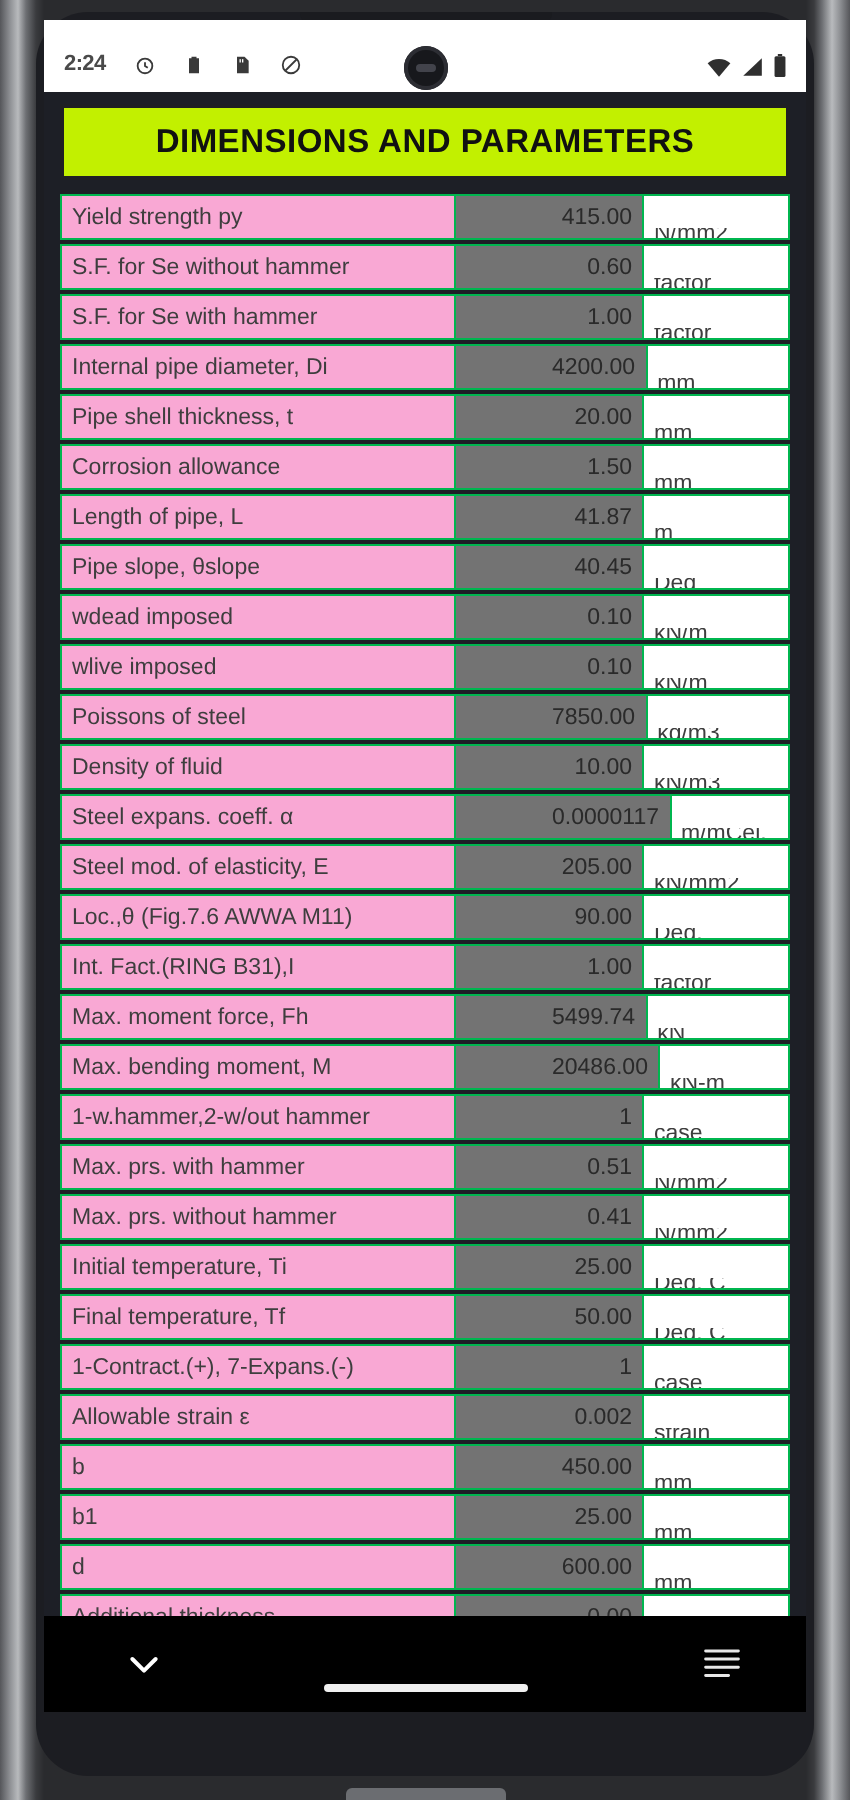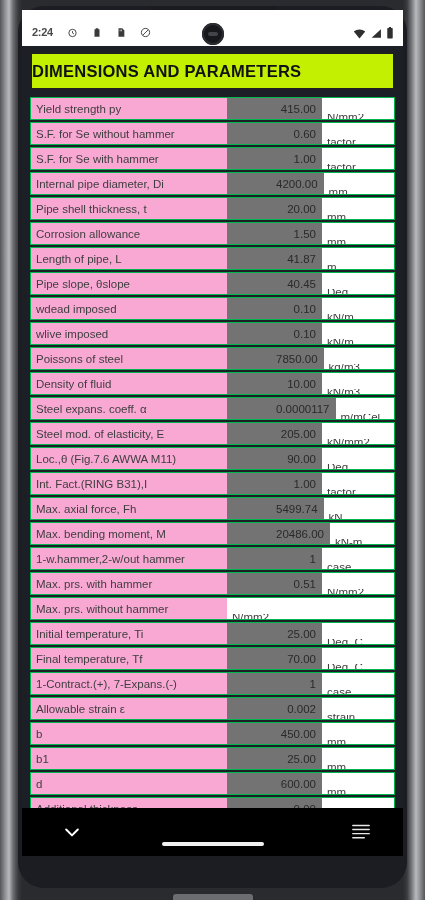--- a/index.html
+++ b/index.html
@@ -59,21 +59,21 @@
 
   
   .content{
     position:absolute;left:0;top:36px;width:381px;height:810px;
     background:#1d1f26;padding:0;
   }
 
   .header-banner{
     margin:6px 8px 7px 8px;height:34px;
     background:#c2f000;border:2px solid #1f1f23;
-    display:flex;align-items:center;justify-content:flex-start;
+    display:flex;align-items:center;justify-content:center;
   }
   .header-banner .ht{
     font-size:16.5px;font-weight:bold;color:#111;letter-spacing:.25px;
   }
 
   .table-wrap{margin:0 8px;}
   .row{
     display:flex;height:23px;margin-bottom:2px;
     border:1.5px solid #00b64f;background:#ffffff;box-sizing:border-box;
   }
@@ -264,51 +264,52 @@
             <div class="c-label">Loc.,θ (Fig.7.6 AWWA M11)</div>
             <div class="c-value">90.00</div>
             <div class="c-unit">Deg.</div>
           </div>
           <div class="row">
             <div class="c-label">Int. Fact.(RING B31),I</div>
             <div class="c-value">1.00</div>
             <div class="c-unit">factor</div>
           </div>
           <div class="row">
-            <div class="c-label">Max. axial force, Fh</div>
+            <div class="c-label">Max. moment force, Fh</div>
             <div class="c-value">5499.74</div>
             <div class="c-unit">kN</div>
           </div>
           <div class="row">
             <div class="c-label">Max. bending moment, M</div>
             <div class="c-value">20486.00</div>
             <div class="c-unit">kN-m</div>
           </div>
           <div class="row">
             <div class="c-label">1-w.hammer,2-w/out hammer</div>
             <div class="c-value">1</div>
             <div class="c-unit">case</div>
           </div>
           <div class="row">
             <div class="c-label">Max. prs. with hammer</div>
             <div class="c-value">0.51</div>
             <div class="c-unit">N/mm2</div>
           </div>
           <div class="row">
             <div class="c-label">Max. prs. without hammer</div>
+            <div class="c-value">0.41</div>
             <div class="c-unit">N/mm2</div>
           </div>
           <div class="row">
             <div class="c-label">Initial temperature, Ti</div>
             <div class="c-value">25.00</div>
             <div class="c-unit">Deg. C</div>
           </div>
           <div class="row">
             <div class="c-label">Final temperature, Tf</div>
-            <div class="c-value">70.00</div>
+            <div class="c-value">50.00</div>
             <div class="c-unit">Deg. C</div>
           </div>
           <div class="row">
             <div class="c-label">1-Contract.(+), 7-Expans.(-)</div>
             <div class="c-value">1</div>
             <div class="c-unit">case</div>
           </div>
           <div class="row">
             <div class="c-label">Allowable strain ε</div>
             <div class="c-value">0.002</div>

